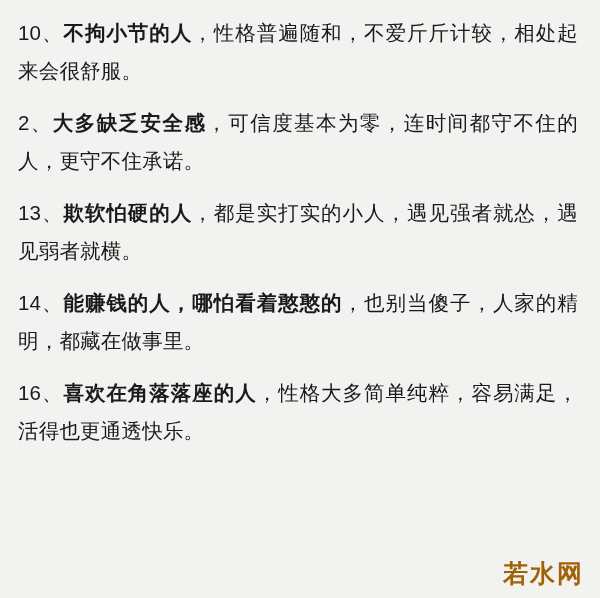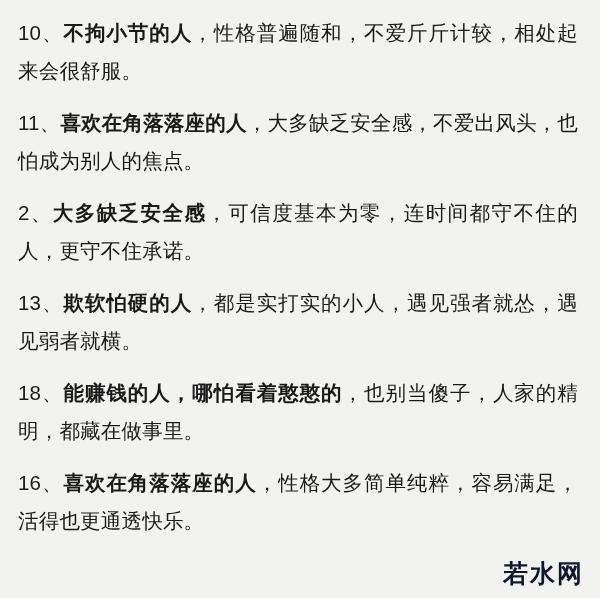--- a/index.html
+++ b/index.html
@@ -42,48 +42,45 @@
   }
   .rest {
     font-weight: 400;
   }
   #watermark {
     position: absolute;
     right: 16px;
     bottom: 8px;
     font-size: 25px;
     font-weight: bold;
-    color: #0f172a;
+    color: #a16207;
     letter-spacing: 2px;
     font-family: "Liberation Serif", "DejaVu Serif", serif;
   }
 </style>
 </head>
 <body>
 
 <div id="page">
 
   <p class="item">
     <span class="num">10、</span><span class="bold">不拘小节的人</span><span class="rest">，性格普遍随和，不爱斤斤计较，相处起来会很舒服。</span>
   </p>
 
-  <p class="item">
-    <span class="num">11、</span><span class="bold">喜欢在角落落座的人</span><span class="rest">，大多缺乏安全感，不爱出风头，也怕成为别人的焦点。</span>
-  </p>
 
   <p class="item">
     <span class="num">2、</span><span class="bold">大多缺乏安全感</span><span class="rest">，可信度基本为零，连时间都守不住的人，更守不住承诺。</span>
   </p>
 
   <p class="item">
     <span class="num">13、</span><span class="bold">欺软怕硬的人</span><span class="rest">，都是实打实的小人，遇见强者就怂，遇见弱者就横。</span>
   </p>
 
   <p class="item">
-    <span class="num">18、</span><span class="bold">能赚钱的人，哪怕看着憨憨的</span><span class="rest">，也别当傻子，人家的精明，都藏在做事里。</span>
+    <span class="num">14、</span><span class="bold">能赚钱的人，哪怕看着憨憨的</span><span class="rest">，也别当傻子，人家的精明，都藏在做事里。</span>
   </p>
 
   <p class="item">
     <span class="num">16、</span><span class="bold">喜欢在角落落座的人</span><span class="rest">，性格大多简单纯粹，容易满足，活得也更通透快乐。</span>
   </p>
 
   <div id="watermark">若水网</div>
 
 </div>
 

